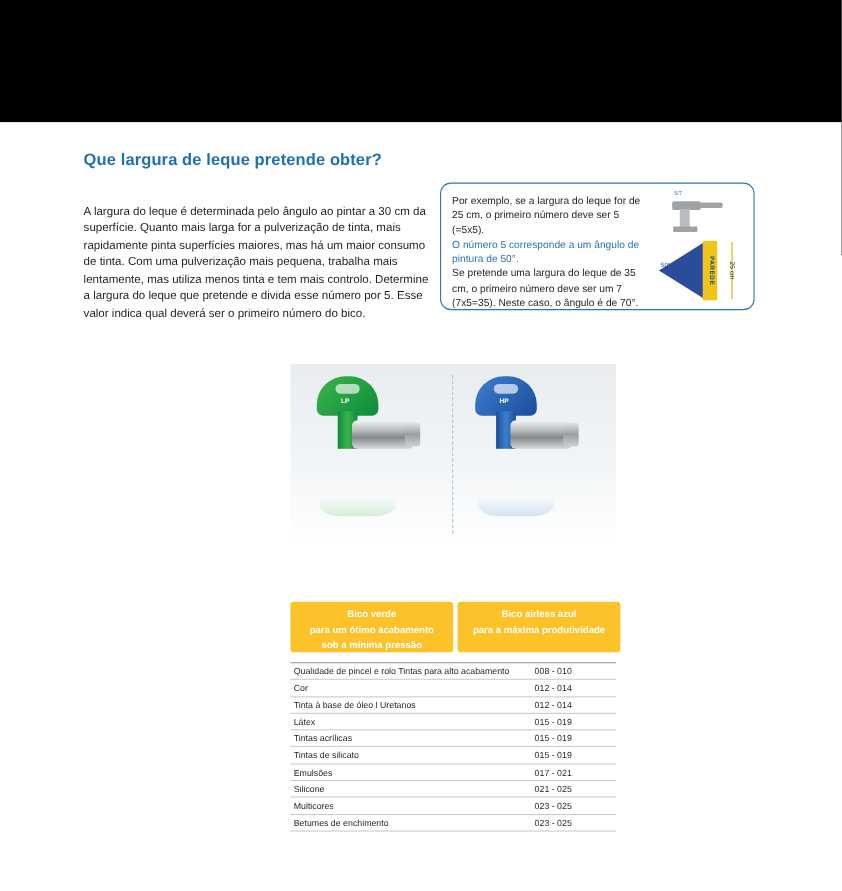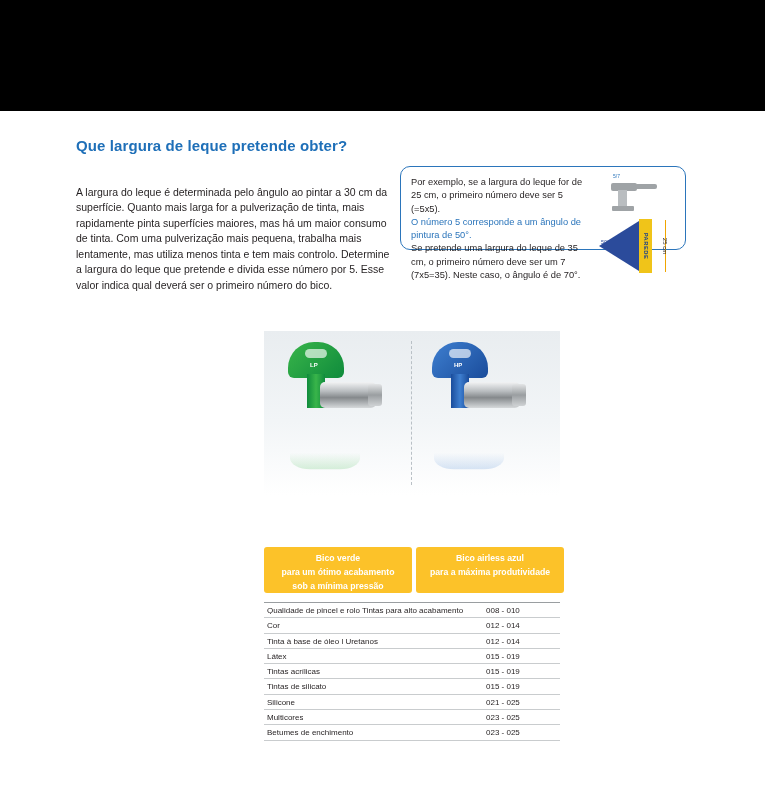--- a/index.html
+++ b/index.html
@@ -38,21 +38,21 @@
     font-size: 10.5px;
     line-height: 15.6px;
     color: #231f20;
   }
   
   .callout {
     position: absolute;
     left: 400px;
     top: 55px;
     width: 286px;
-    height: 84px;
+    height: 116px;
     border: 1.5px solid #2b75bb;
     border-radius: 10px;
     background: #ffffff;
     box-sizing: border-box;
   }
   .callout-text {
     position: absolute;
     left: 10px;
     top: 9px;
     width: 175px;
@@ -402,20 +402,24 @@
       </div>
       <div class="trow">
         <span class="tname">Tintas acrílicas</span>
         <span class="tval">015 - 019</span>
       </div>
       <div class="trow">
         <span class="tname">Tintas de silicato</span>
         <span class="tval">015 - 019</span>
       </div>
       <div class="trow">
+        <span class="tname">Emulsões</span>
+        <span class="tval">017 - 021</span>
+      </div>
+      <div class="trow">
         <span class="tname">Silicone</span>
         <span class="tval">021 - 025</span>
       </div>
       <div class="trow">
         <span class="tname">Multicores</span>
         <span class="tval">023 - 025</span>
       </div>
       <div class="trow">
         <span class="tname">Betumes de enchimento</span>
         <span class="tval">023 - 025</span>

